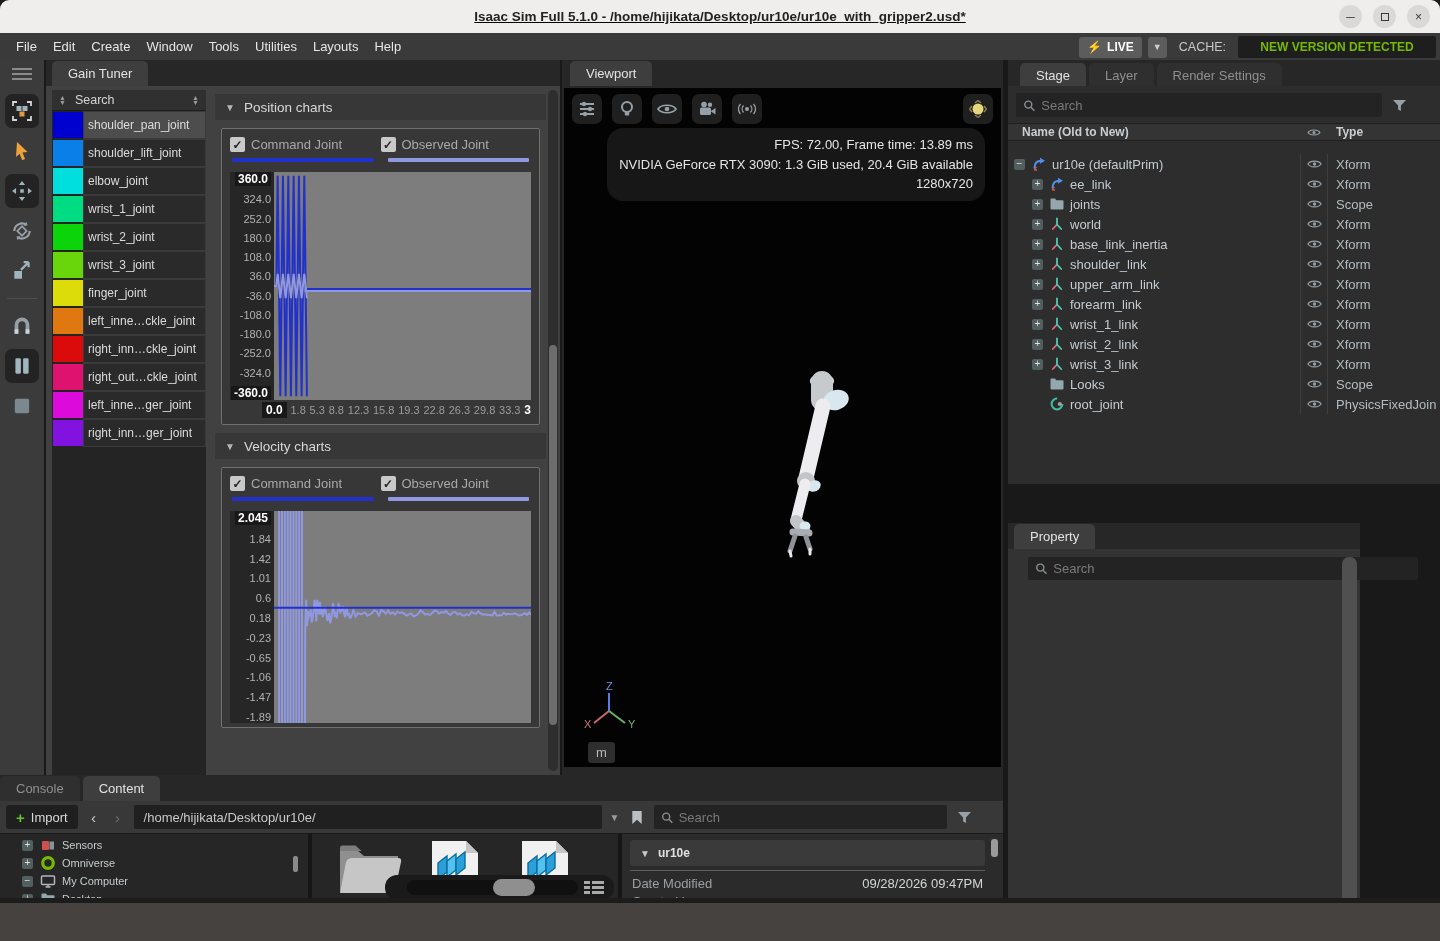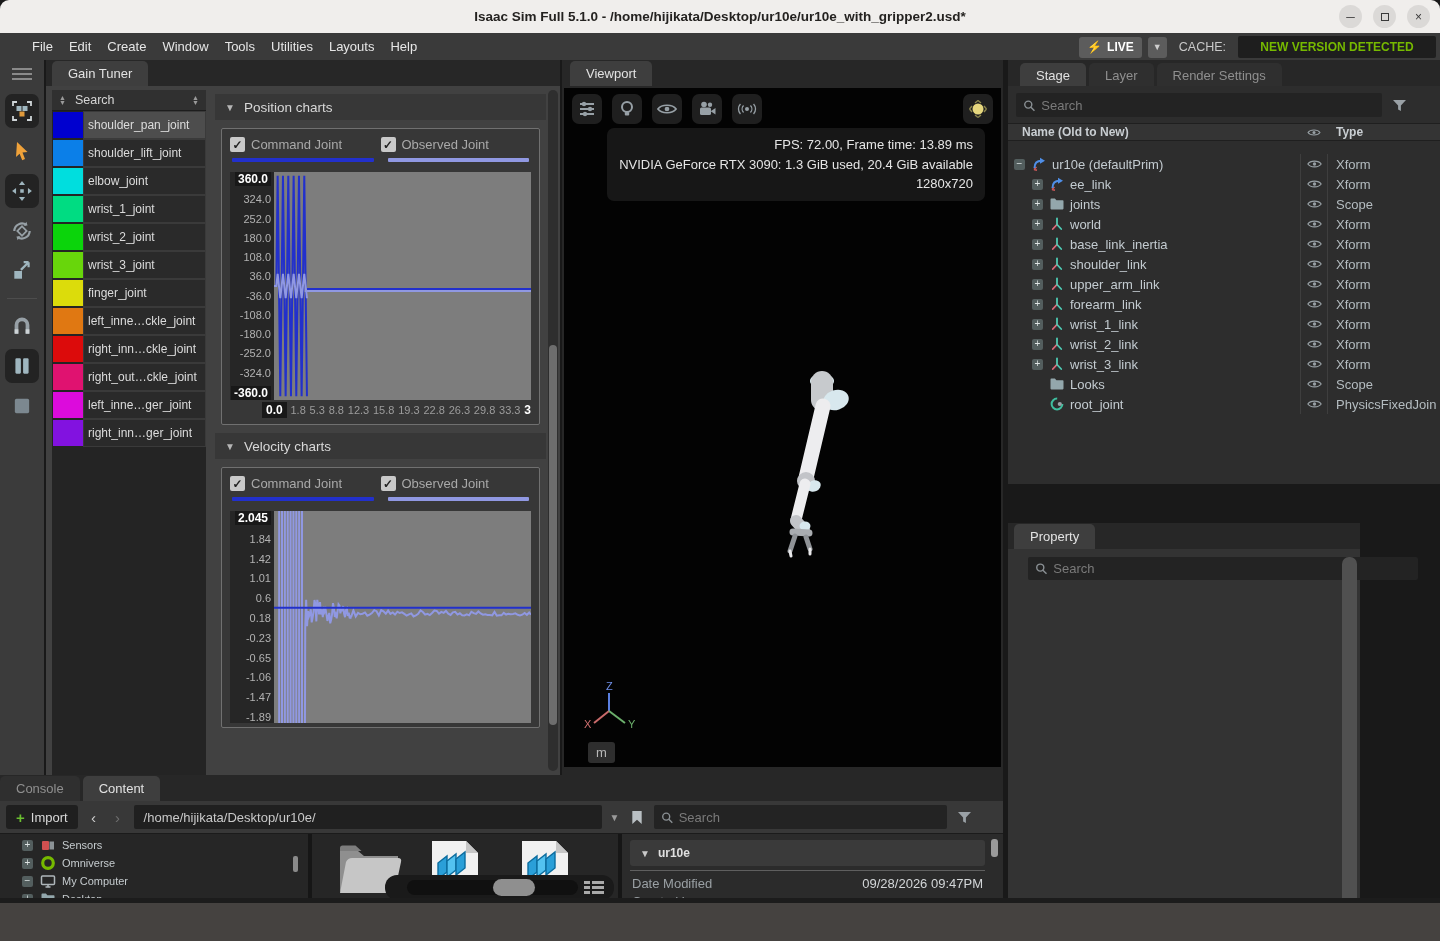--- a/index.html
+++ b/index.html
@@ -1,28 +1,28 @@
 <!DOCTYPE html>
 <html><head>
 <meta charset="utf-8">
 <style>
   * { margin:0; padding:0; box-sizing:border-box; }
   html,body { background:#111; }
   body { font-family:"Liberation Sans", sans-serif; width:1440px; height:941px; position:relative; overflow:hidden; }
   #app { position:absolute; inset:0; width:1440px; height:941px; background:#191919; }
 
   
-  .titlebar { position:absolute; left:0; top:0; width:1440px; height:33px; background:#f0eeec; border-radius:9px 9px 0 0; display:flex; align-items:center; justify-content:center; }
+  .titlebar { position:absolute; left:0; top:0; width:1440px; height:33px; background:#f0eeec; border-radius:9px 9px 0 0; display:flex; align-items:center; justify-content:center;text-decoration:underline; }
   .titlebar .title { font-size:13.5px; font-weight:bold; color:#242220; }
   .winbtns { position:absolute; right:10px; top:5px; display:flex; gap:11px; }
   .winbtn { width:23px; height:23px; border-radius:50%; background:#dbd9d7; color:#3a3a3a; display:flex; align-items:center; justify-content:center; font-size:12px; }
   .winbtn .sq { width:8px; height:8px; border:1.4px solid #3a3a3a; }
 
   
-  .menubar { position:absolute; left:0; top:33px; width:1440px; height:27px; background:#3a3a3a; display:flex; align-items:center; padding-left:24px; }
+  .menubar { position:absolute; left:0; top:33px; width:1440px; height:27px; background:#3a3a3a; display:flex; align-items:center; padding-left:8px; }
   .menu-item { color:#e6e6e6; font-size:13px; padding:0 8px; line-height:27px; }
   .menubar-right { position:absolute; right:4px; top:3px; display:flex; align-items:center; gap:6px; }
   .live-pill { background:#5c5c5c; border-radius:3px; height:21px; display:flex; align-items:center; padding:0 8px; gap:5px; }
   .live-bolt { color:#d9e04a; font-size:12px; }
   .live-txt { color:#fff; font-size:12px; font-weight:bold; }
   .live-chev { background:#5c5c5c; border-radius:3px; height:21px; width:19px; color:#cfcfcf; font-size:9px; display:flex; align-items:center; justify-content:center; }
   .cache-lbl { color:#c9c9c9; font-size:12.5px; padding:0 6px; }
   .version-box { background:#1e1e1e; height:22px; width:198px; display:flex; align-items:center; justify-content:center; border-radius:2px; }
   .version-txt { font-size:12px; font-weight:bold; }
 
@@ -77,21 +77,21 @@
   .gain-scroll { position:absolute; right:2px; top:4px; width:10px; bottom:4px; background:#2e2e2e; border-radius:5px; }
   .gain-thumb { position:absolute; left:1px; right:1px; top:255px; height:380px; background:#6d6d6d; border-radius:5px; }
 
   
   .vp-panel { position:absolute; left:562px; top:60px; width:441px; height:715px; background:#272727; }
   .vp-body { position:absolute; left:2px; right:2px; top:28px; bottom:8px; background:#030303; overflow:hidden; }
   .vp-toolbar { position:absolute; left:8px; top:6px; display:flex; gap:10px; }
   .vp-btn { width:30px; height:30px; background:rgba(34,34,34,.92); border-radius:7px; display:flex; align-items:center; justify-content:center; }
   .vp-btn svg { width:20px; height:20px; }
   .vp-gizmo-btn { position:absolute; right:8px; top:6px; }
-  .hud { position:absolute; right:16px; top:40px; background:rgba(26,26,26,.88); border-radius:7px; padding:7px 12px; text-align:right; }
+  .hud { position:absolute; right:16px; top:40px; background:rgba(26,26,26,.88); border-radius:16px; padding:7px 12px; text-align:right; }
   .hud-line { color:#e5e5e5; font-size:13px; line-height:19.5px; white-space:nowrap; }
   .axis-gizmo { position:absolute; left:16px; bottom:30px; width:70px; height:56px; }
   .m-badge { position:absolute; left:24px; bottom:4px; width:27px; height:21px; background:#2e2e2e; border-radius:3px; color:#b9b9b9; font-size:13px; display:flex; align-items:center; justify-content:center; }
   .robot { position:absolute; left:196px; top:272px; width:120px; height:215px; }
 
   
   .stage-panel { position:absolute; left:1008px; top:60px; width:432px; height:424px; background:#272727; }
   .stage-body { position:absolute; left:0; right:0; top:26px; bottom:0; background:#2d2d2d; }
   .searchrow { display:flex; align-items:center; margin:7px 8px 6px 8px; gap:8px; }
   .searchbox { flex:1; height:24px; background:#232323; border-radius:2px; display:flex; align-items:center; padding:0 7px; gap:6px; border:none; }

